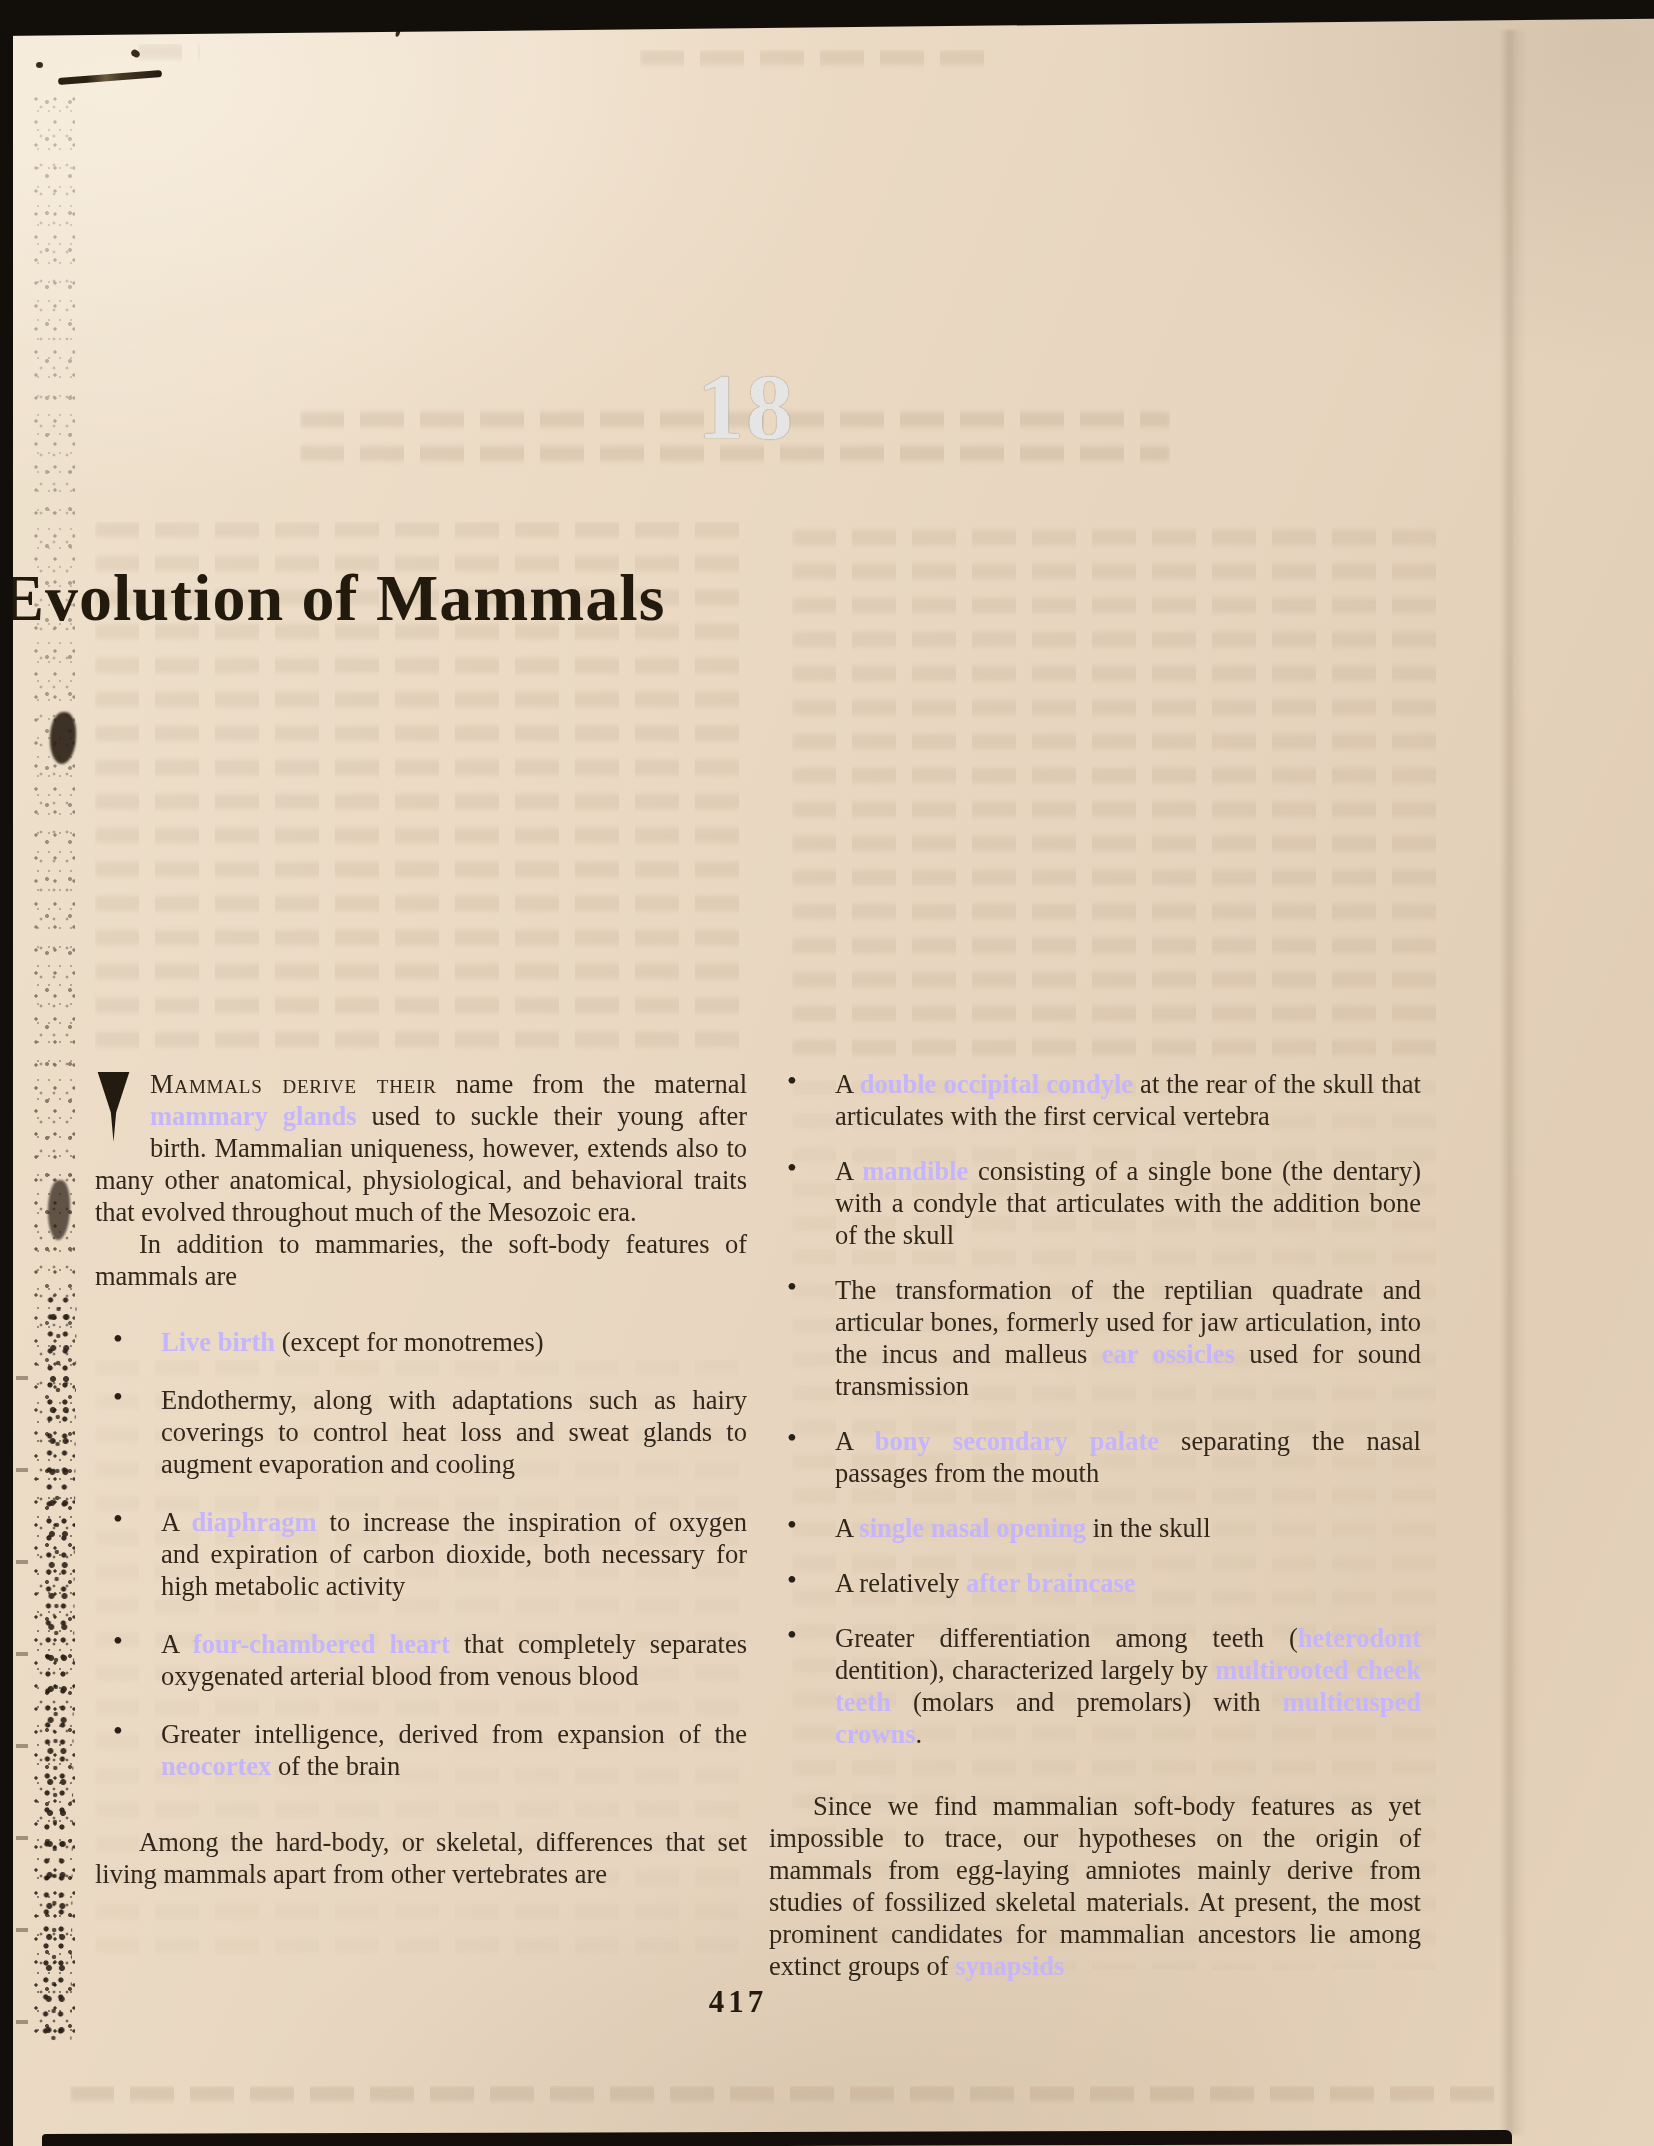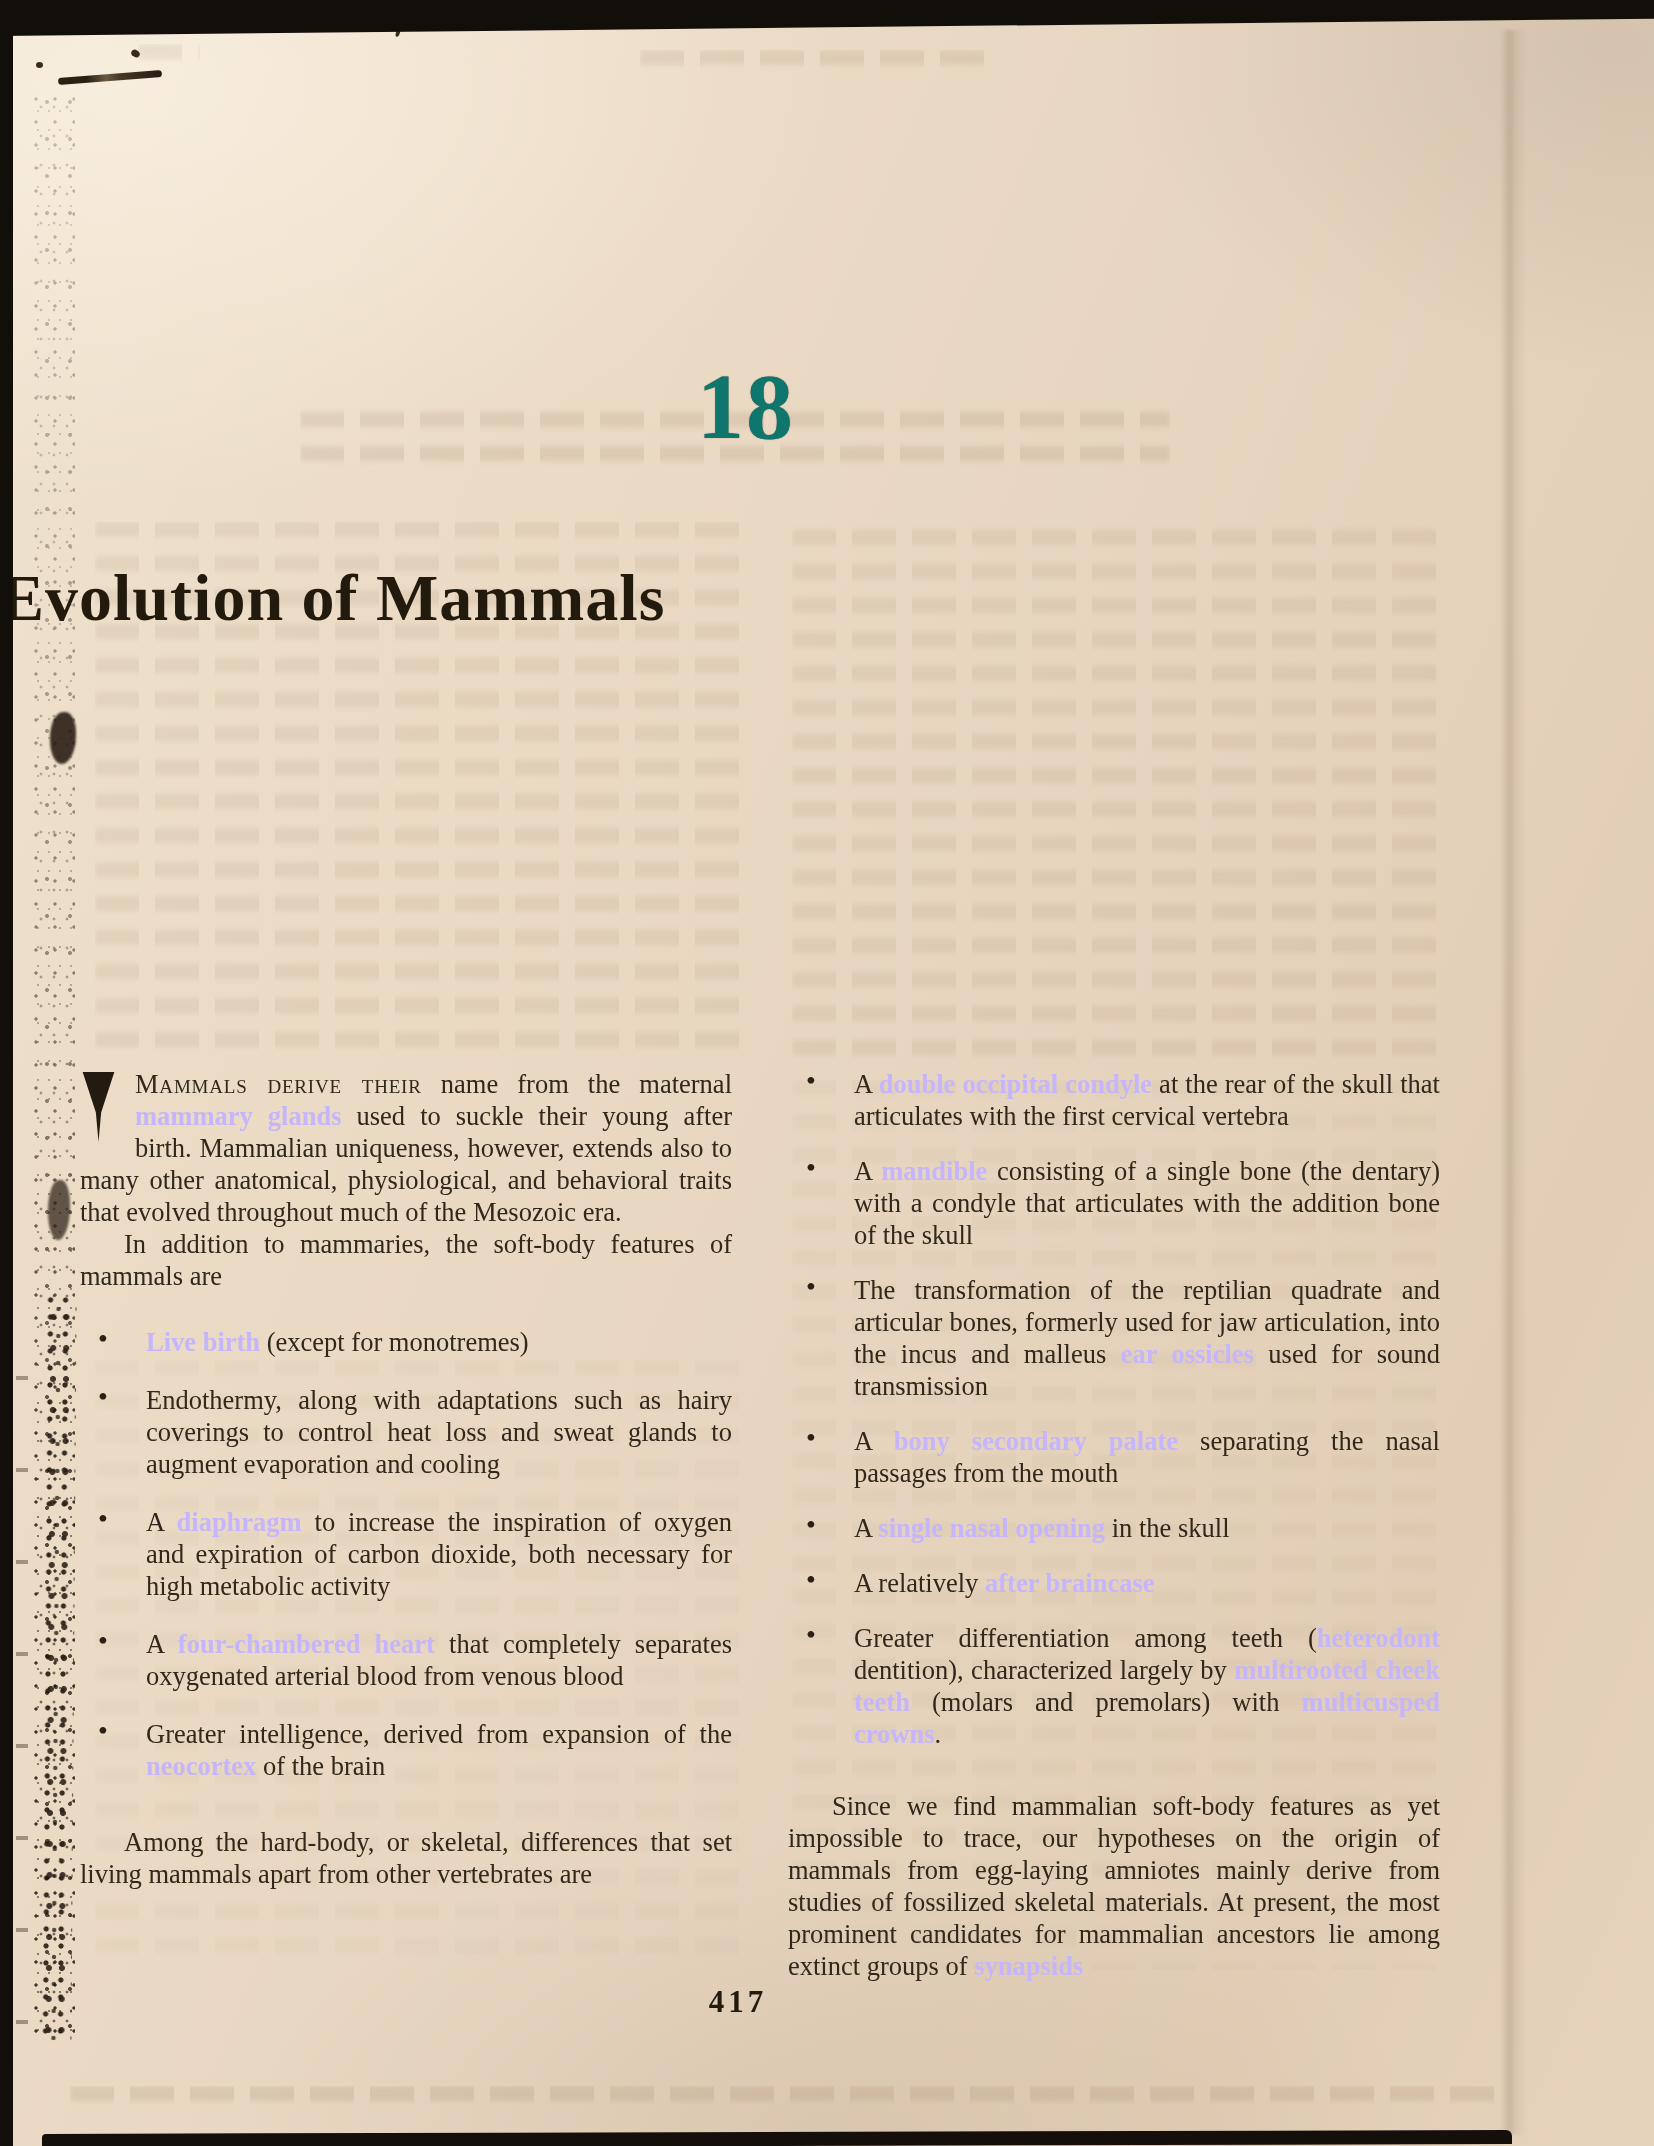--- a/index.html
+++ b/index.html
@@ -85,31 +85,31 @@
     width:642px; height:3px; background:#2b2114; margin:12px auto 1px auto;
   }
   .sawtooth{
     width:646px; height:24px; margin:0 auto; overflow:hidden; text-align:center;
     font-family:"DejaVu Sans",sans-serif; font-size:19px; line-height:20px;
     letter-spacing:-2px; color:#241a10; white-space:nowrap;
   }
   .sawtooth::after{content:"▼▼▼▼▼▼▼▼▼▼▼▼▼▼▼▼▼▼▼▼▼▼▼▼▼▼▼▼▼▼▼▼▼▼▼▼▼▼▼▼▼▼";}
   .chapter-number{
     position:absolute; left:0; top:352px; width:1492px; text-align:center;
-    font-size:94px; font-weight:bold; color:#0f766e; letter-spacing:2px;
+    font-size:94px; font-weight:bold; color:#e5e5e5; letter-spacing:2px;
     text-shadow:0 0 1px rgba(38,25,12,.6);
   }
   .page-title{
     position:absolute; left:0; top:560px; width:1516px; text-align:left;
     font-size:66px; font-weight:bold; color:#231a0e; letter-spacing:1px;
   }
   
   .columns{
-    position:absolute; left:80px; top:1068px; width:1352px;
-    display:grid; grid-template-columns:652px 652px; column-gap:56px;
+    position:absolute; left:95px; top:1068px; width:1352px;
+    display:grid; grid-template-columns:652px 652px; column-gap:22px;
     font-size:26.5px; line-height:32px; text-align:justify;
   }
   .columns p{margin:0;}
   .b{font-weight:bold; color:#c4b5fd;}
   .sc{font-variant:small-caps; letter-spacing:.8px;}
   .indent{text-indent:44px;}
   .drop-tri{
     float:left; width:33px; height:70px; margin:4px 20px 0 2px;
     background:#241b10; clip-path:polygon(2% 0,98% 0,58% 58%,50% 100%,42% 58%);
   }

